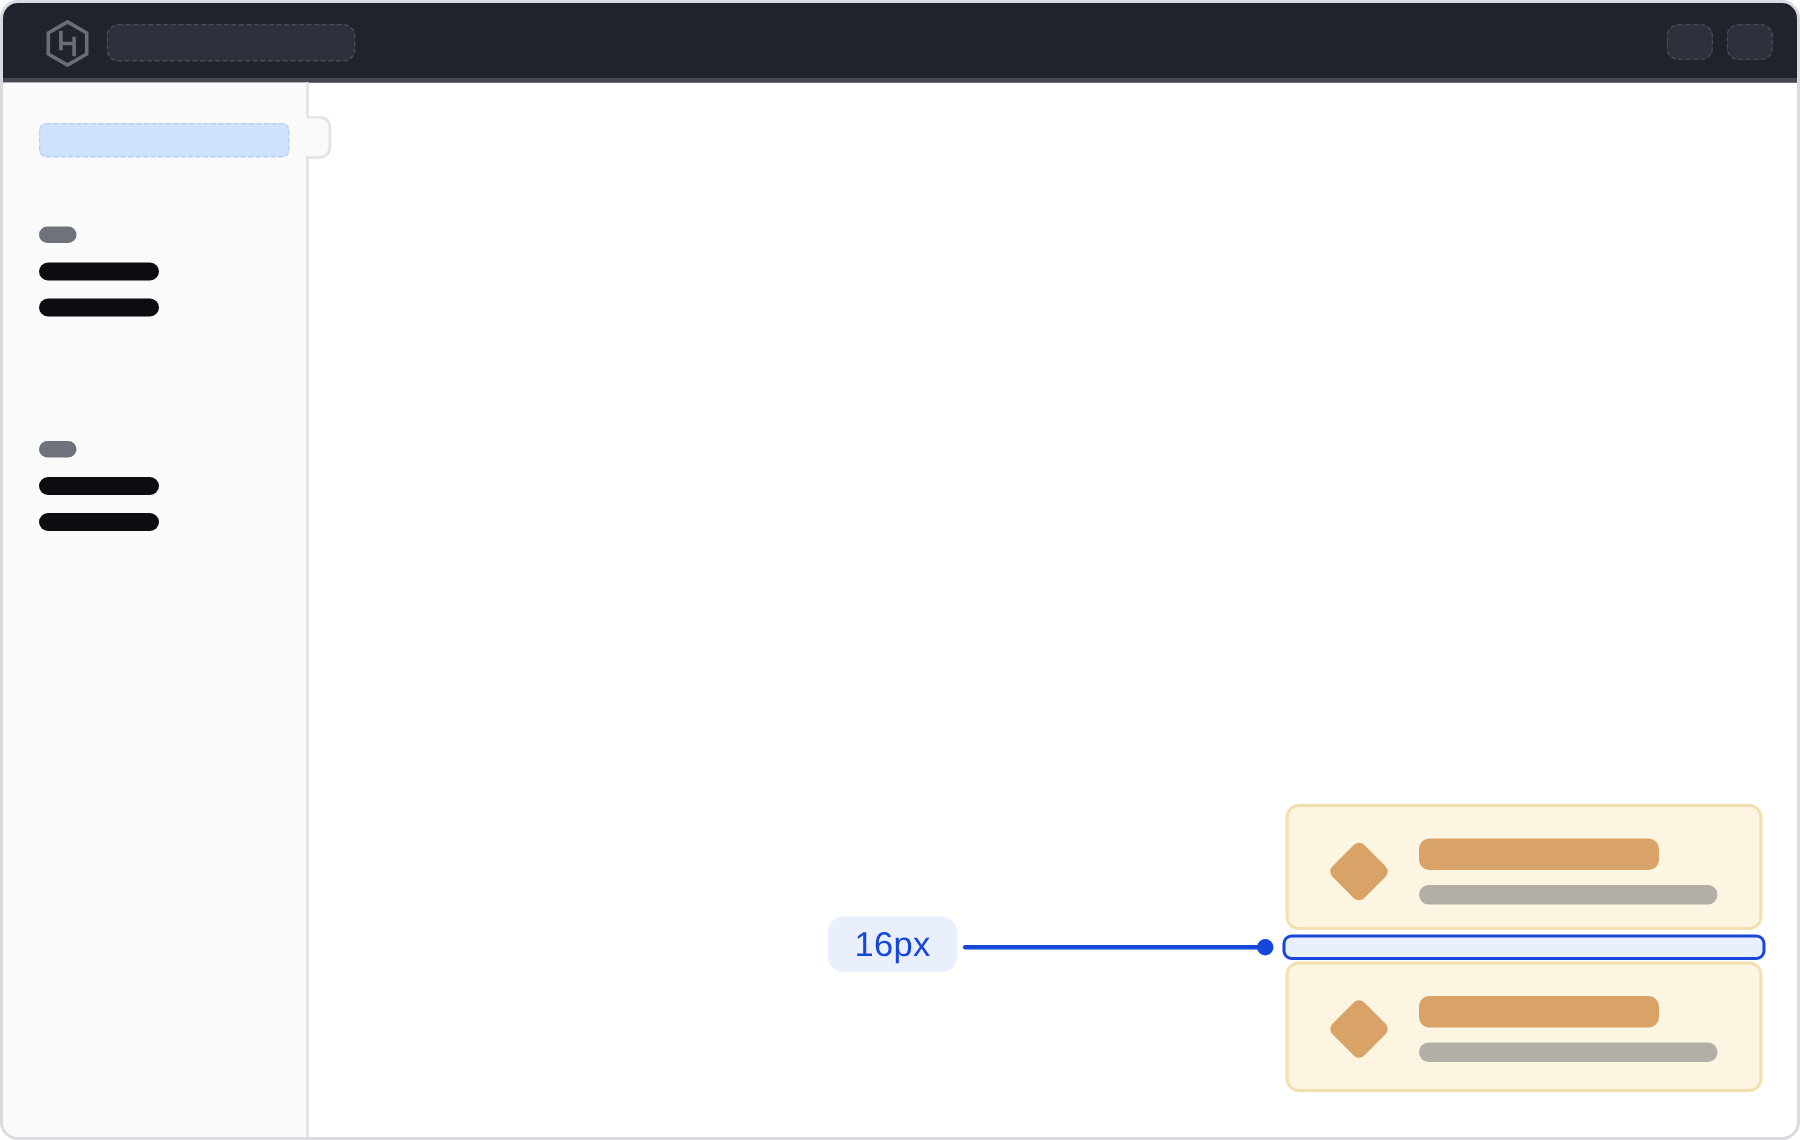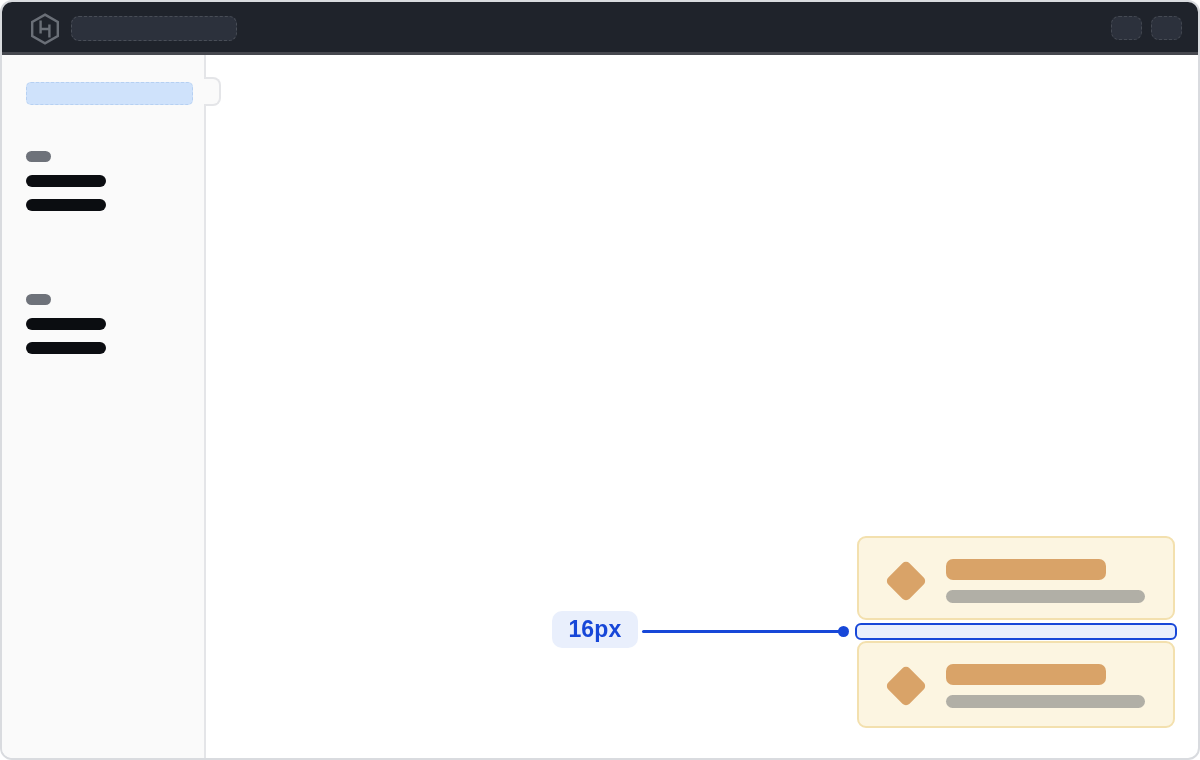--- a/index.html
+++ b/index.html
@@ -146,21 +146,21 @@
   }
   .measure-badge {
     position: absolute;
     left: 550px; top: 609px;
     width: 86px; height: 37px;
     background: var(--accent-blue-soft, #e9effc);
     border-radius: 10px;
     display: flex; align-items: center; justify-content: center;
     color: var(--accent-blue, #1747d8);
     font-size: 23px;
-    font-weight: 700;
+    font-weight: 400;
     letter-spacing: 0.2px;
   }
   .measure-line {
     position: absolute;
     left: 640px; top: 628px;
     width: 199px; height: 3px;
     border-radius: 2px;
     background: var(--accent-blue, #1747d8);
   }
   .measure-dot {

